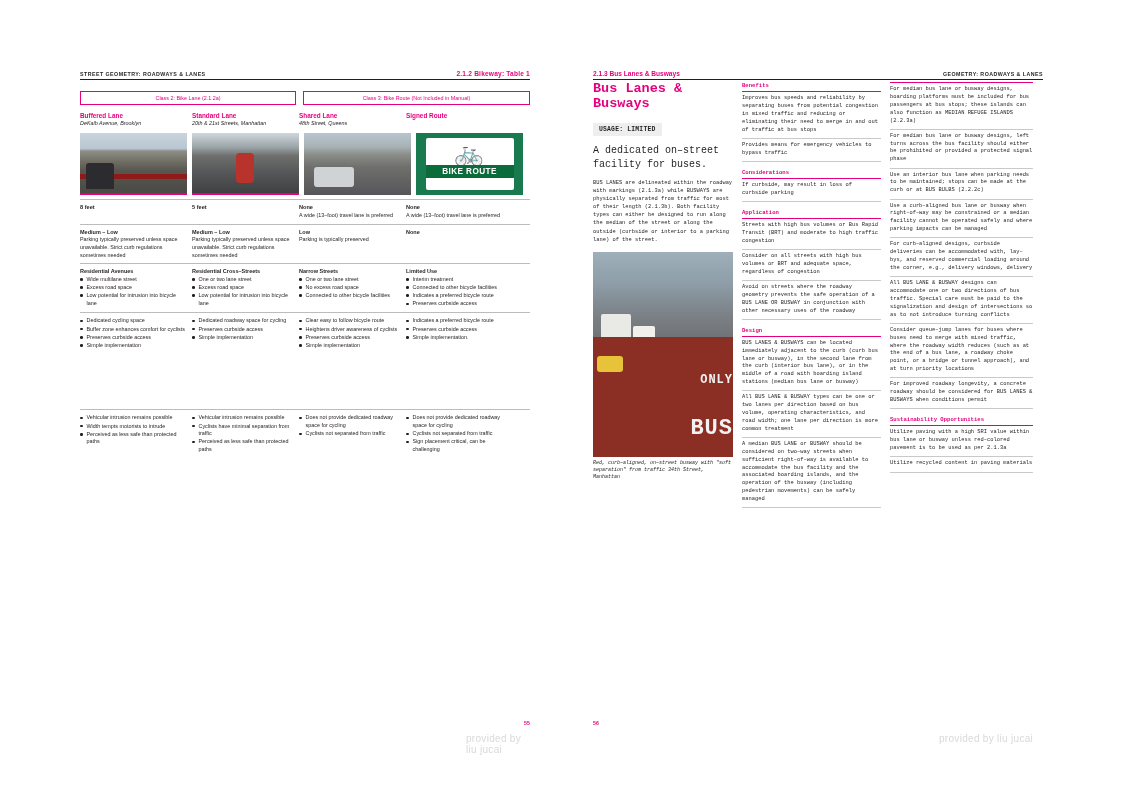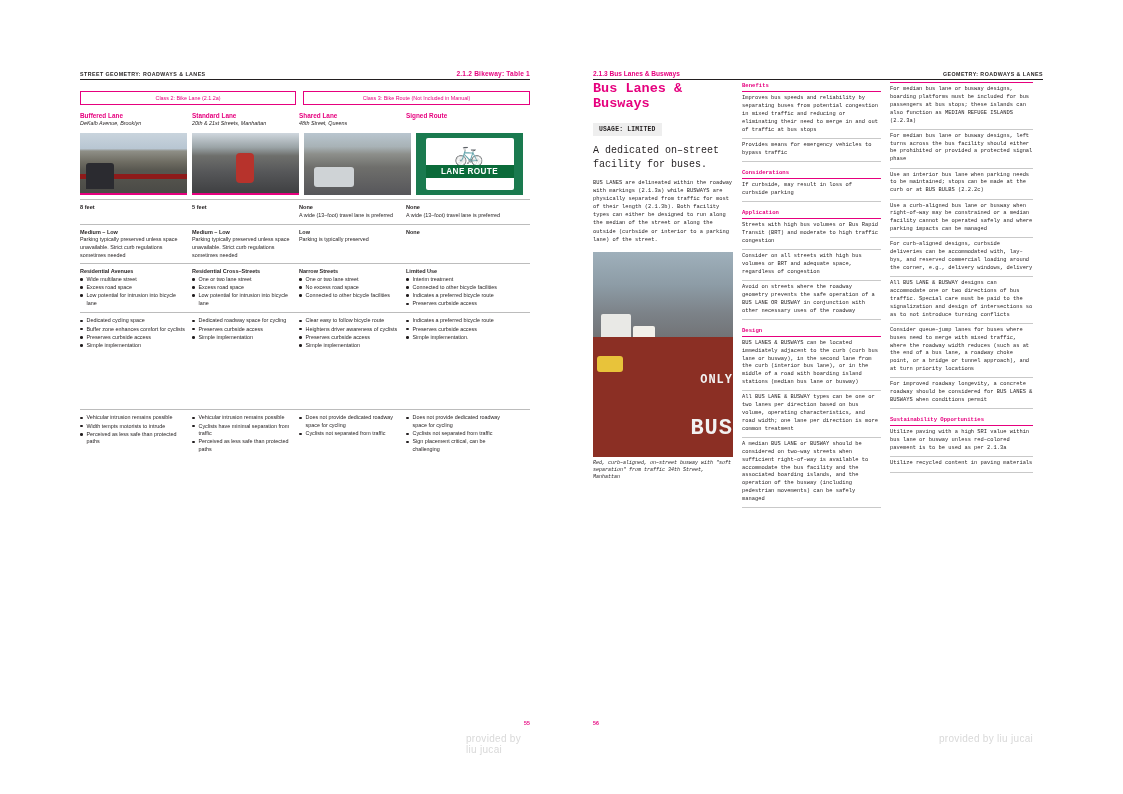--- a/index.html
+++ b/index.html
@@ -121,21 +121,21 @@
         </div>
       </div>
 
       <div class="photos">
         <div class="ph ph1 under"></div>
         <div class="ph ph2 under"></div>
         <div class="ph ph3"></div>
         <div class="ph ph4">
           <div class="bikesign">
             <div class="bikeglyph">🚲</div>
-            <div class="bikeword">LANE ROUTE</div>
+            <div class="bikeword">BIKE ROUTE</div>
           </div>
         </div>
       </div>
 
       <div class="thinrule" style="margin-top:4px;"></div>
       <div class="grow pad">
         <div class="cell c1">
           <div class="sub-b">8 feet</div>
         </div>
         <div class="cell">

